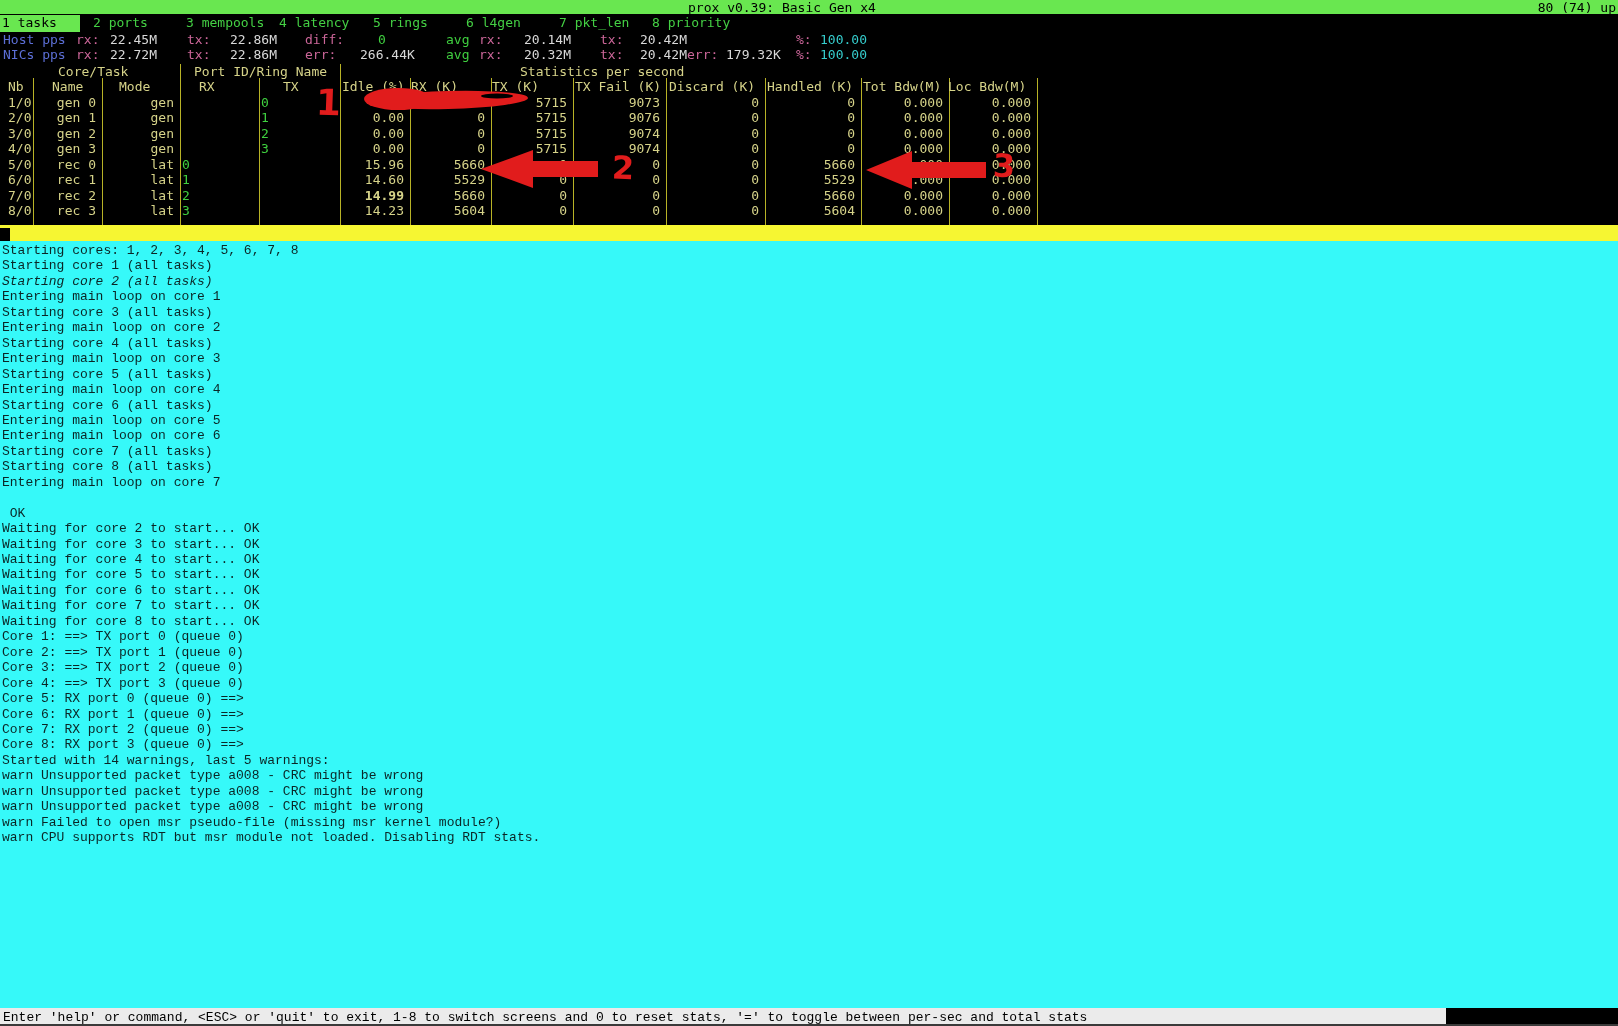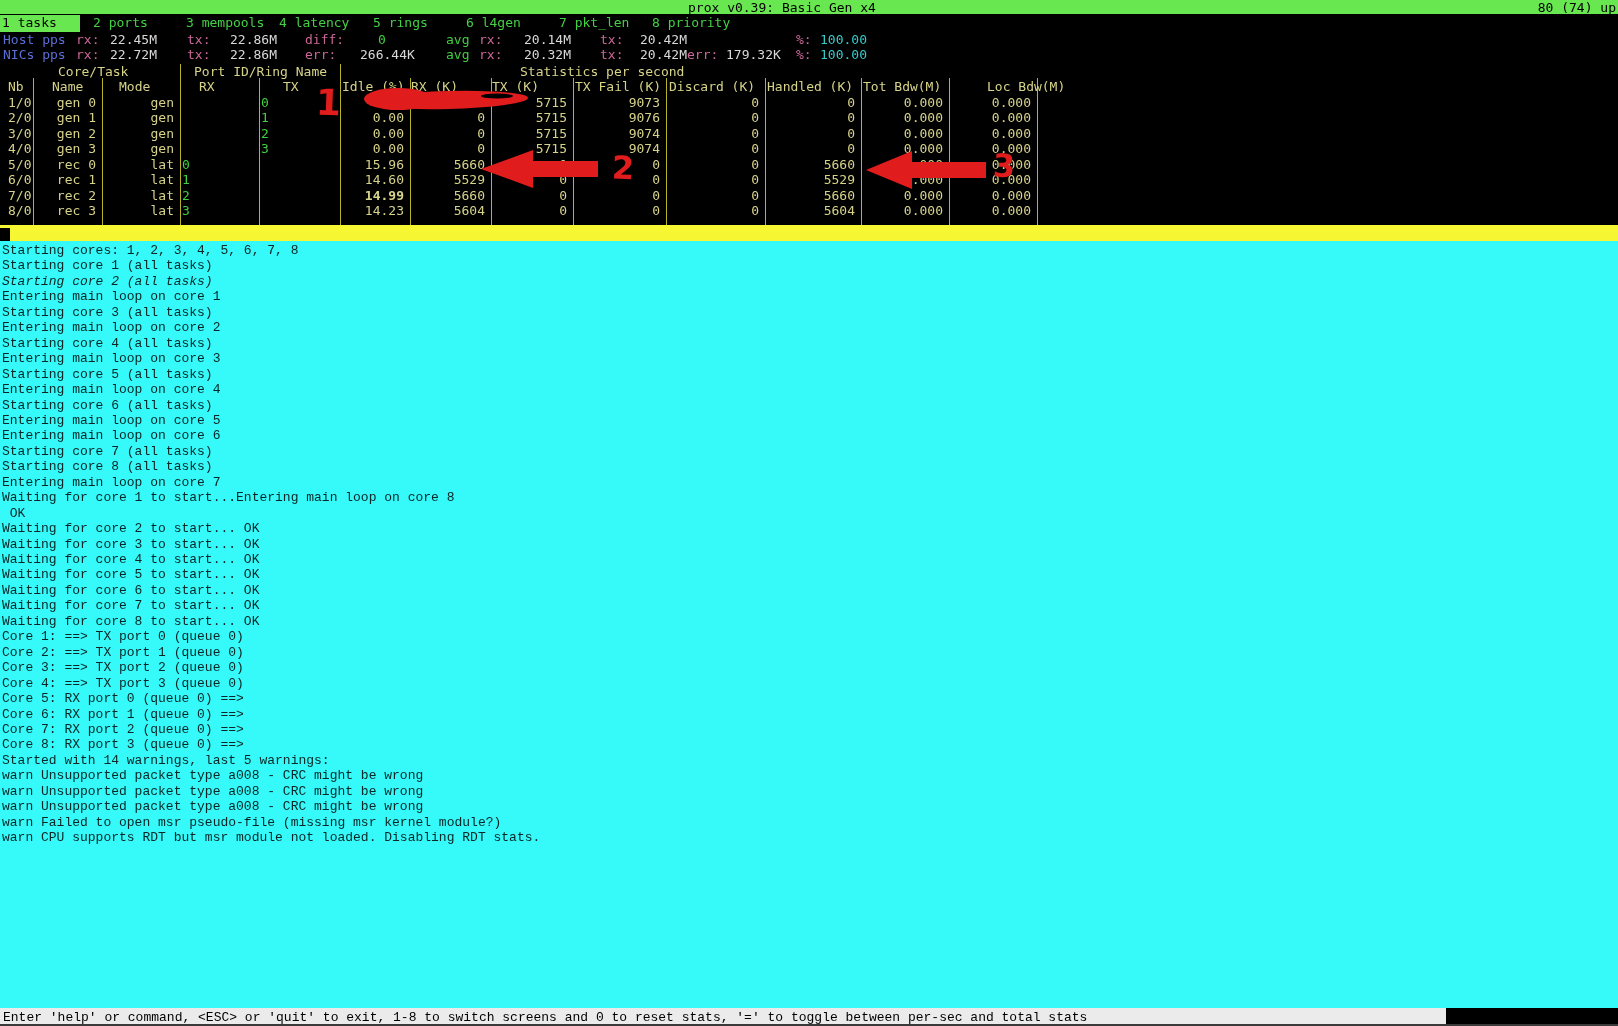--- a/index.html
+++ b/index.html
@@ -121,21 +121,21 @@
       <div class="tbl-text" style="left: 119px; top: 79px;">Mode</div>
       <div class="tbl-text" style="left: 199px; top: 79px;">RX</div>
       <div class="tbl-text" style="left: 283px; top: 79px;">TX</div>
       <div class="tbl-text" style="left: 342px; top: 79px;">Idle (%)</div>
       <div class="tbl-text" style="left: 411px; top: 79px;">RX (K)</div>
       <div class="tbl-text" style="left: 492px; top: 79px;">TX (K)</div>
       <div class="tbl-text" style="left: 575px; top: 79px;">TX Fail (K)</div>
       <div class="tbl-text" style="left: 669px; top: 79px;">Discard (K)</div>
       <div class="tbl-text" style="left: 767px; top: 79px;">Handled (K)</div>
       <div class="tbl-text" style="left: 863px; top: 79px;">Tot Bdw(M)</div>
-      <div class="tbl-text" style="left: 987px; top: 79px;">Loc Bdw(M)</div>
+      <div class="tbl-text" style="left: 948px; top: 79px;">Loc Bdw(M)</div>
       <div class="cellL" style="top: 95px; left: 8px;">1/0</div>
       <div class="cellR" style="top: 95px; left: 33px; width: 63px;">gen 0</div>
       <div class="cellR" style="top: 95px; left: 102px; width: 72px;">gen</div>
       <div class="cellG" style="top: 95px; left: 261px;">0</div>
       <div class="cellR" style="top: 95px; left: 340px; width: 64px;">0.00</div>
       <div class="cellR" style="top: 95px; left: 410px; width: 75px;">0</div>
       <div class="cellR" style="top: 95px; left: 491px; width: 76px;">5715</div>
       <div class="cellR" style="top: 95px; left: 573px; width: 87px;">9073</div>
       <div class="cellR" style="top: 95px; left: 666px; width: 93px;">0</div>
       <div class="cellR" style="top: 95px; left: 765px; width: 90px;">0</div>
@@ -241,21 +241,20 @@
       <div class="logline" style="top: 94.7px;">Starting core 4 (all tasks)</div>
       <div class="logline" style="top: 110.15px;">Entering main loop on core 3</div>
       <div class="logline" style="top: 125.6px;">Starting core 5 (all tasks)</div>
       <div class="logline" style="top: 141.05px;">Entering main loop on core 4</div>
       <div class="logline" style="top: 156.5px;">Starting core 6 (all tasks)</div>
       <div class="logline" style="top: 171.95px;">Entering main loop on core 5</div>
       <div class="logline" style="top: 187.4px;">Entering main loop on core 6</div>
       <div class="logline" style="top: 202.85px;">Starting core 7 (all tasks)</div>
       <div class="logline" style="top: 218.3px;">Starting core 8 (all tasks)</div>
       <div class="logline" style="top: 233.75px;">Entering main loop on core 7</div>
-      <div class="logline" style="top: 249.2px;">Waiting for core 1 to start...Entering main loop on core 8</div>
       <div class="logline" style="top: 264.65px;"> OK</div>
       <div class="logline" style="top: 280.1px;">Waiting for core 2 to start... OK</div>
       <div class="logline" style="top: 295.55px;">Waiting for core 3 to start... OK</div>
       <div class="logline" style="top: 311px;">Waiting for core 4 to start... OK</div>
       <div class="logline" style="top: 326.45px;">Waiting for core 5 to start... OK</div>
       <div class="logline" style="top: 341.9px;">Waiting for core 6 to start... OK</div>
       <div class="logline" style="top: 357.35px;">Waiting for core 7 to start... OK</div>
       <div class="logline" style="top: 372.8px;">Waiting for core 8 to start... OK</div>
       <div class="logline" style="top: 388.25px;">Core 1: ==&gt; TX port 0 (queue 0)</div>
       <div class="logline" style="top: 403.7px;">Core 2: ==&gt; TX port 1 (queue 0)</div>

